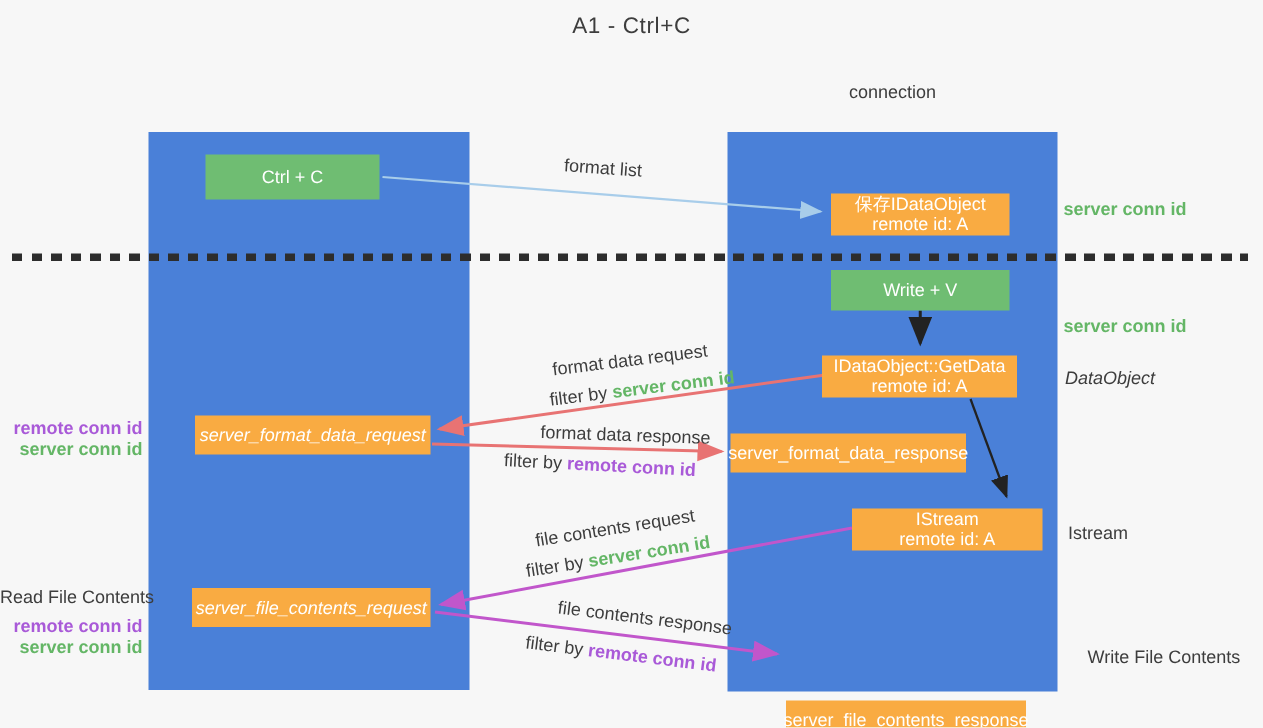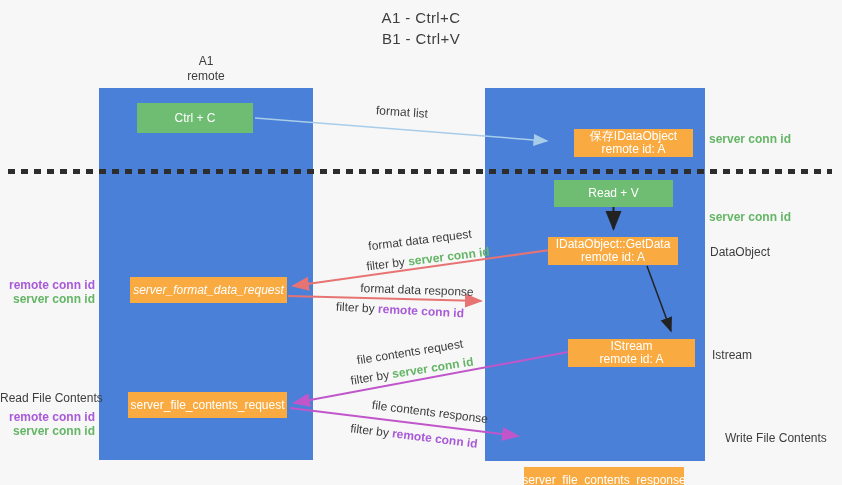--- a/index.html
+++ b/index.html
@@ -30,27 +30,23 @@
                  background:repeating-linear-gradient(90deg,#2d2d2d 0 7px,transparent 7px 13px); }
 
   svg.arrows { position:absolute; left:0; top:0; width:842px; height:485px; pointer-events:none; }
 </style>
 </head>
 <body>
 
 <div class="canvas">
 
   <div class="title-line" style="top:9px">A1 - Ctrl+C</div>
-  <div class="title-line" style="top:30px">B1 - Ctrl+V</div>
 
-  <div class="lane-header" style="left:99px; top:54px; width:214px;">
-    <div>A1</div>
-    <div>remote</div>
-  </div>
   <div class="lane-header" style="left:485px; top:54px; width:220px;">
+    <div>connection</div>
   </div>
 
   <div class="lane" style="left:99px;  top:88px; width:214px; height:372px;"></div>
   <div class="lane" style="left:485px; top:88px; width:220px; height:373px;"></div>
 
   <div class="dotted-line"></div>
 
   <svg class="arrows" viewBox="0 0 842 485">
     <defs>
       <marker id="m-blue" markerWidth="11" markerHeight="9" refX="9" refY="4" orient="auto">
@@ -72,45 +68,48 @@
     <line x1="550" y1="250" x2="293" y2="286" stroke="#e87373" stroke-width="2" marker-end="url(#m-red)"></line>
     <line x1="288" y1="296" x2="481" y2="301" stroke="#e87373" stroke-width="2" marker-end="url(#m-red)"></line>
     <line x1="568" y1="352" x2="294" y2="403" stroke="#c156cb" stroke-width="2" marker-end="url(#m-purple)"></line>
     <line x1="290" y1="408" x2="518" y2="436" stroke="#c156cb" stroke-width="2" marker-end="url(#m-purple)"></line>
   </svg>
 
   <div class="node green" style="left:137px; top:103px; width:116px; height:30px;">
     <div>Ctrl + C</div>
   </div>
 
-  <div class="node orange" style="left:554px; top:129px; width:119px; height:28px;margin-left:20px;">
+  <div class="node orange" style="left:554px; top:129px; width:119px; height:28px;">
     <div>保存IDataObject</div>
     <div>remote id: A</div>
   </div>
 
   <div class="node green" style="left:554px; top:180px; width:119px; height:27px;">
-    <div>Read + V</div>
+    <div>Write + V</div>
   </div>
 
   <div class="node orange" style="left:548px; top:237px; width:130px; height:28px;text-align:center;">
     <div>IDataObject::GetData</div>
     <div>remote id: A</div>
   </div>
 
   <div class="node orange" style="left:130px; top:277px; width:157px; height:26px;font-style:italic;">
     <div>server_format_data_request</div>
   </div>
 
+  <div class="node orange" style="left:487px; top:289px; width:157px; height:26px;">
+    <div>server_format_data_response</div>
+  </div>
 
   <div class="node orange" style="left:568px; top:339px; width:127px; height:28px;">
     <div>IStream</div>
     <div>remote id: A</div>
   </div>
 
-  <div class="node orange" style="left:128px; top:392px; width:159px; height:26px;">
+  <div class="node orange" style="left:128px; top:392px; width:159px; height:26px;font-style:italic;">
     <div>server_file_contents_request</div>
   </div>
 
   <div class="node orange" style="left:524px; top:426px; width:160px; height:27px;margin-top:41px;">
     <div>server_file_contents_response</div>
   </div>
 
   <div class="edge-label" style="left:402px; top:112px; transform:translate(-50%,-50%) rotate(4deg);">format list</div>
 
   <div class="edge-label" style="left:420px; top:240px; transform:translate(-50%,-50%) rotate(-7deg);">format data request</div>
@@ -132,21 +131,21 @@
   </div>
 
   <div class="edge-label" style="left:430px; top:412px; transform:translate(-50%,-50%) rotate(7deg);">file contents response</div>
   <div class="edge-label" style="left:414px; top:436px; transform:translate(-50%,-50%) rotate(7deg);">
     <span>filter by</span>
     <span class="bold-purple">remote conn id</span>
   </div>
 
   <div class="side-label bold-green" style="left:709px; top:132px;">server conn id</div>
   <div class="side-label bold-green" style="left:709px; top:210px;">server conn id</div>
-  <div class="side-label" style="left:710px; top:245px;">DataObject</div>
+  <div class="side-label" style="left:710px; top:245px;font-style:italic;">DataObject</div>
   <div class="side-label" style="left:712px; top:348px;">Istream</div>
   <div class="side-label" style="left:713px; top:431px;margin-left:12px;">Write File Contents</div>
 
   <div class="side-label bold-purple align-right" style="left:0; width:95px; top:278px;">remote conn id</div>
   <div class="side-label bold-green align-right" style="left:0; width:95px; top:292px;">server conn id</div>
   <div class="side-label align-right" style="left:0; width:93px; top:391px;">Read File Contents</div>
   <div class="side-label bold-purple align-right" style="left:0; width:95px; top:410px;">remote conn id</div>
   <div class="side-label bold-green align-right" style="left:0; width:95px; top:424px;">server conn id</div>
 
 </div>

